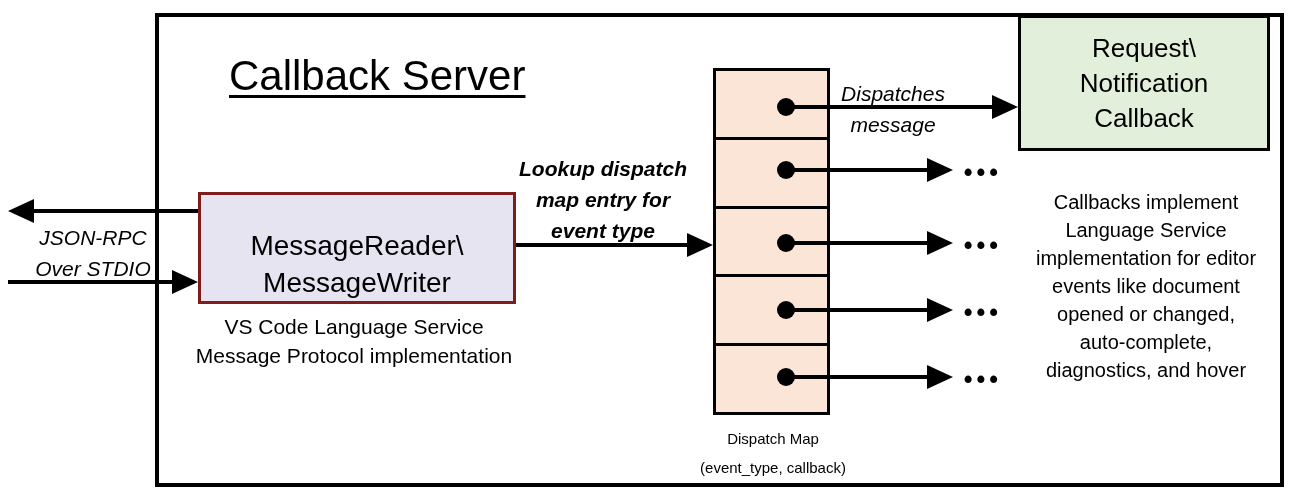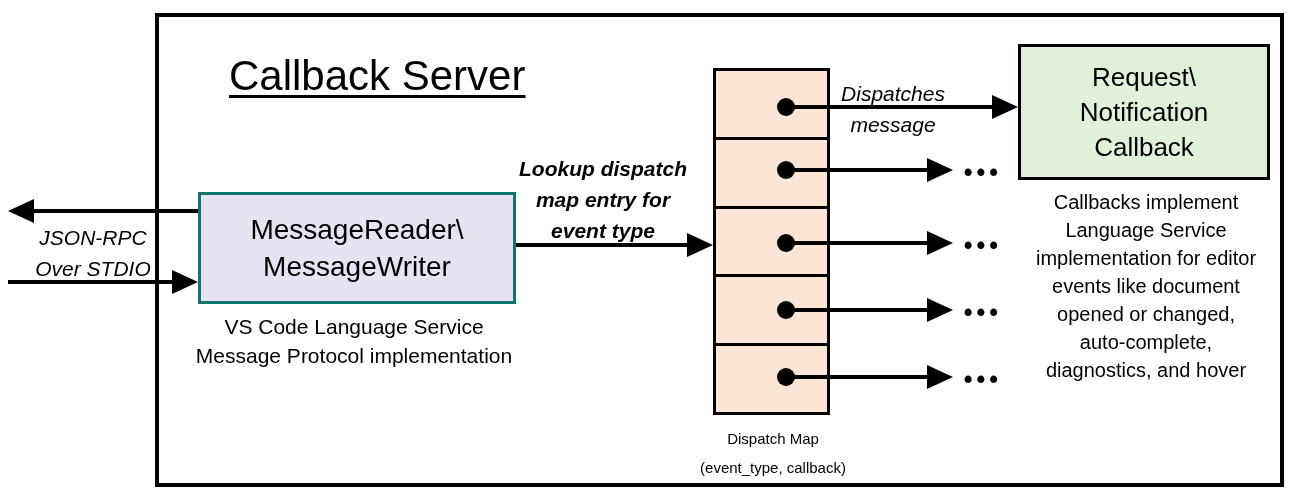--- a/index.html
+++ b/index.html
@@ -29,23 +29,23 @@
     line-height: 1.1;
     text-decoration: underline;
     text-decoration-thickness: 3px;
     text-underline-offset: 5px;
     z-index: 2;
   }
   .msg-box {
     left: 198px; top: 192px;
     width: 318px; height: 112px;
     background: #e6e4f0;
-    border: 3px solid #0f766e;
-    box-sizing: border-box;
-    display: flex; align-items: center; justify-content: center;
+    border: 3px solid #7f1d1d;
+    box-sizing: border-box;
+    display: flex; align-items: flex-end; justify-content: center;
     font-size: 28px; line-height: 37px;
     z-index: 2;
   }
   .msg-caption {
     left: 168px; top: 312px;
     width: 372px;
     font-size: 21px; line-height: 29px;
     z-index: 2;
   }
   .label-italic {
@@ -69,21 +69,21 @@
   .dmap-cell { flex: 1; }
   .dmap-cell:not(:last-child) { border-bottom: 3px solid #000; }
 
   .map-caption {
     left: 651px; top: 424px;
     width: 244px;
     font-size: 15px; line-height: 29px;
     z-index: 2;
   }
   .callback-box {
-    left: 1018px; top: 44px;
+    left: 1018px; top: 15px;
     width: 252px; height: 136px;
     background: #e2efda;
     border: 3px solid #000;
     box-sizing: border-box;
     display: flex; align-items: center; justify-content: center;
     font-size: 26px; line-height: 35px;
     z-index: 2;
   }
   .callback-caption {
     left: 1012px; top: 188px;

